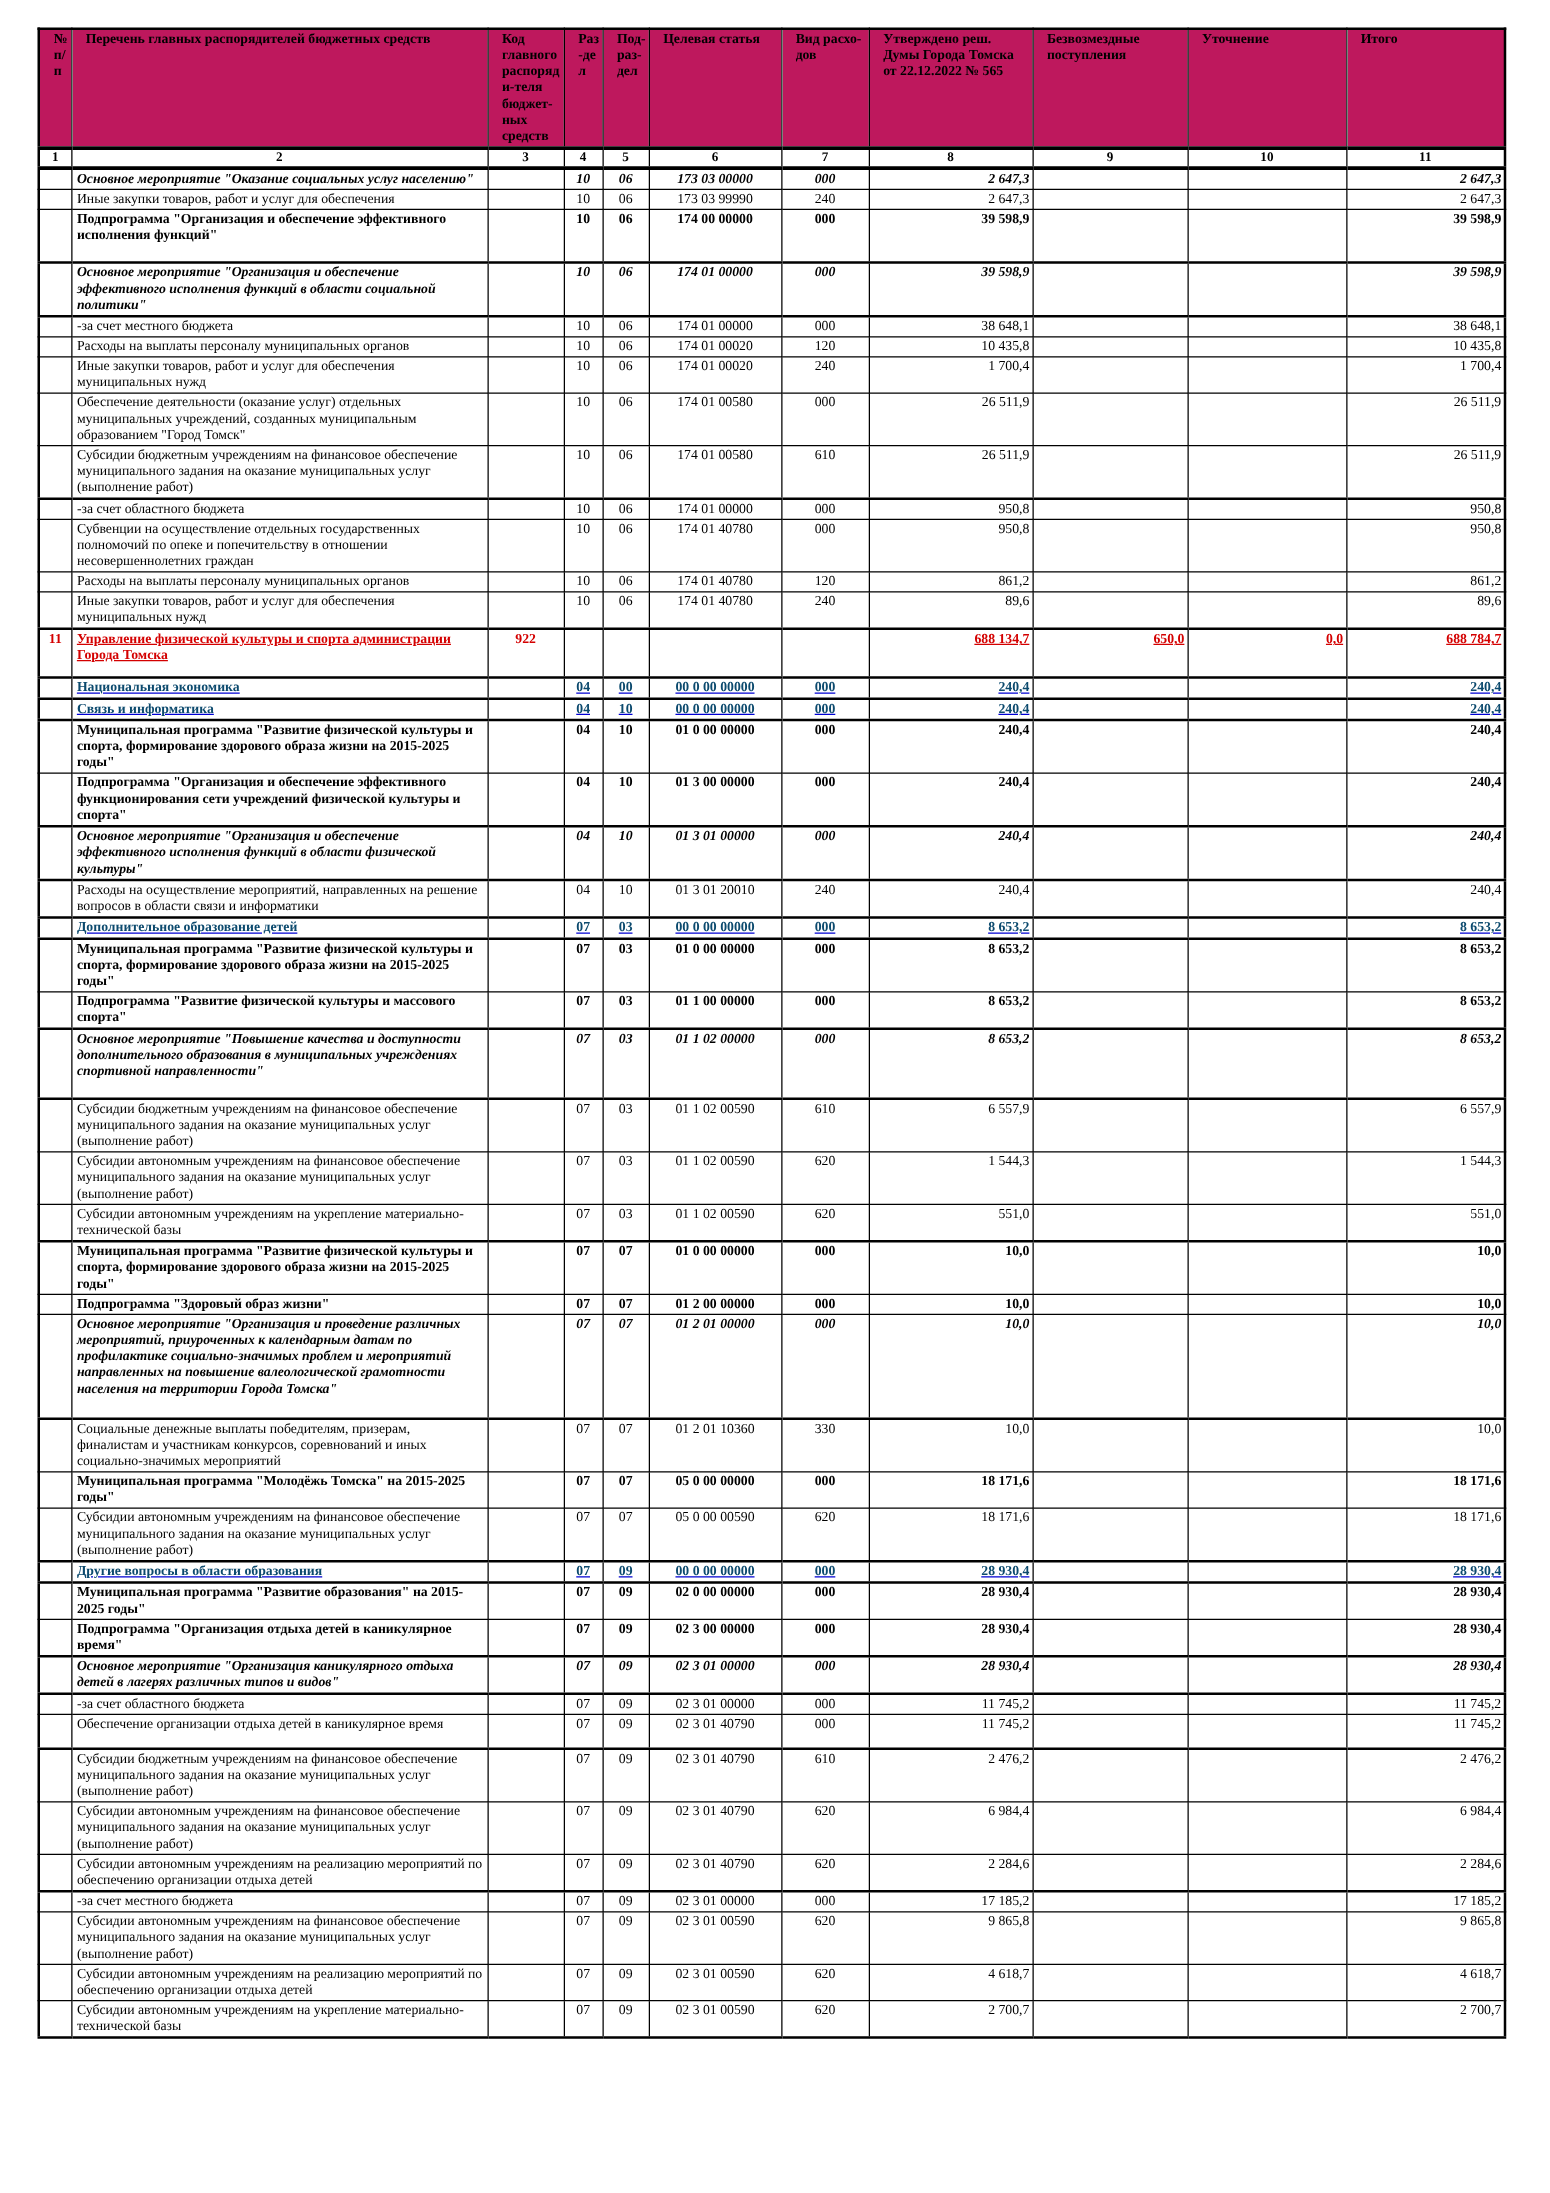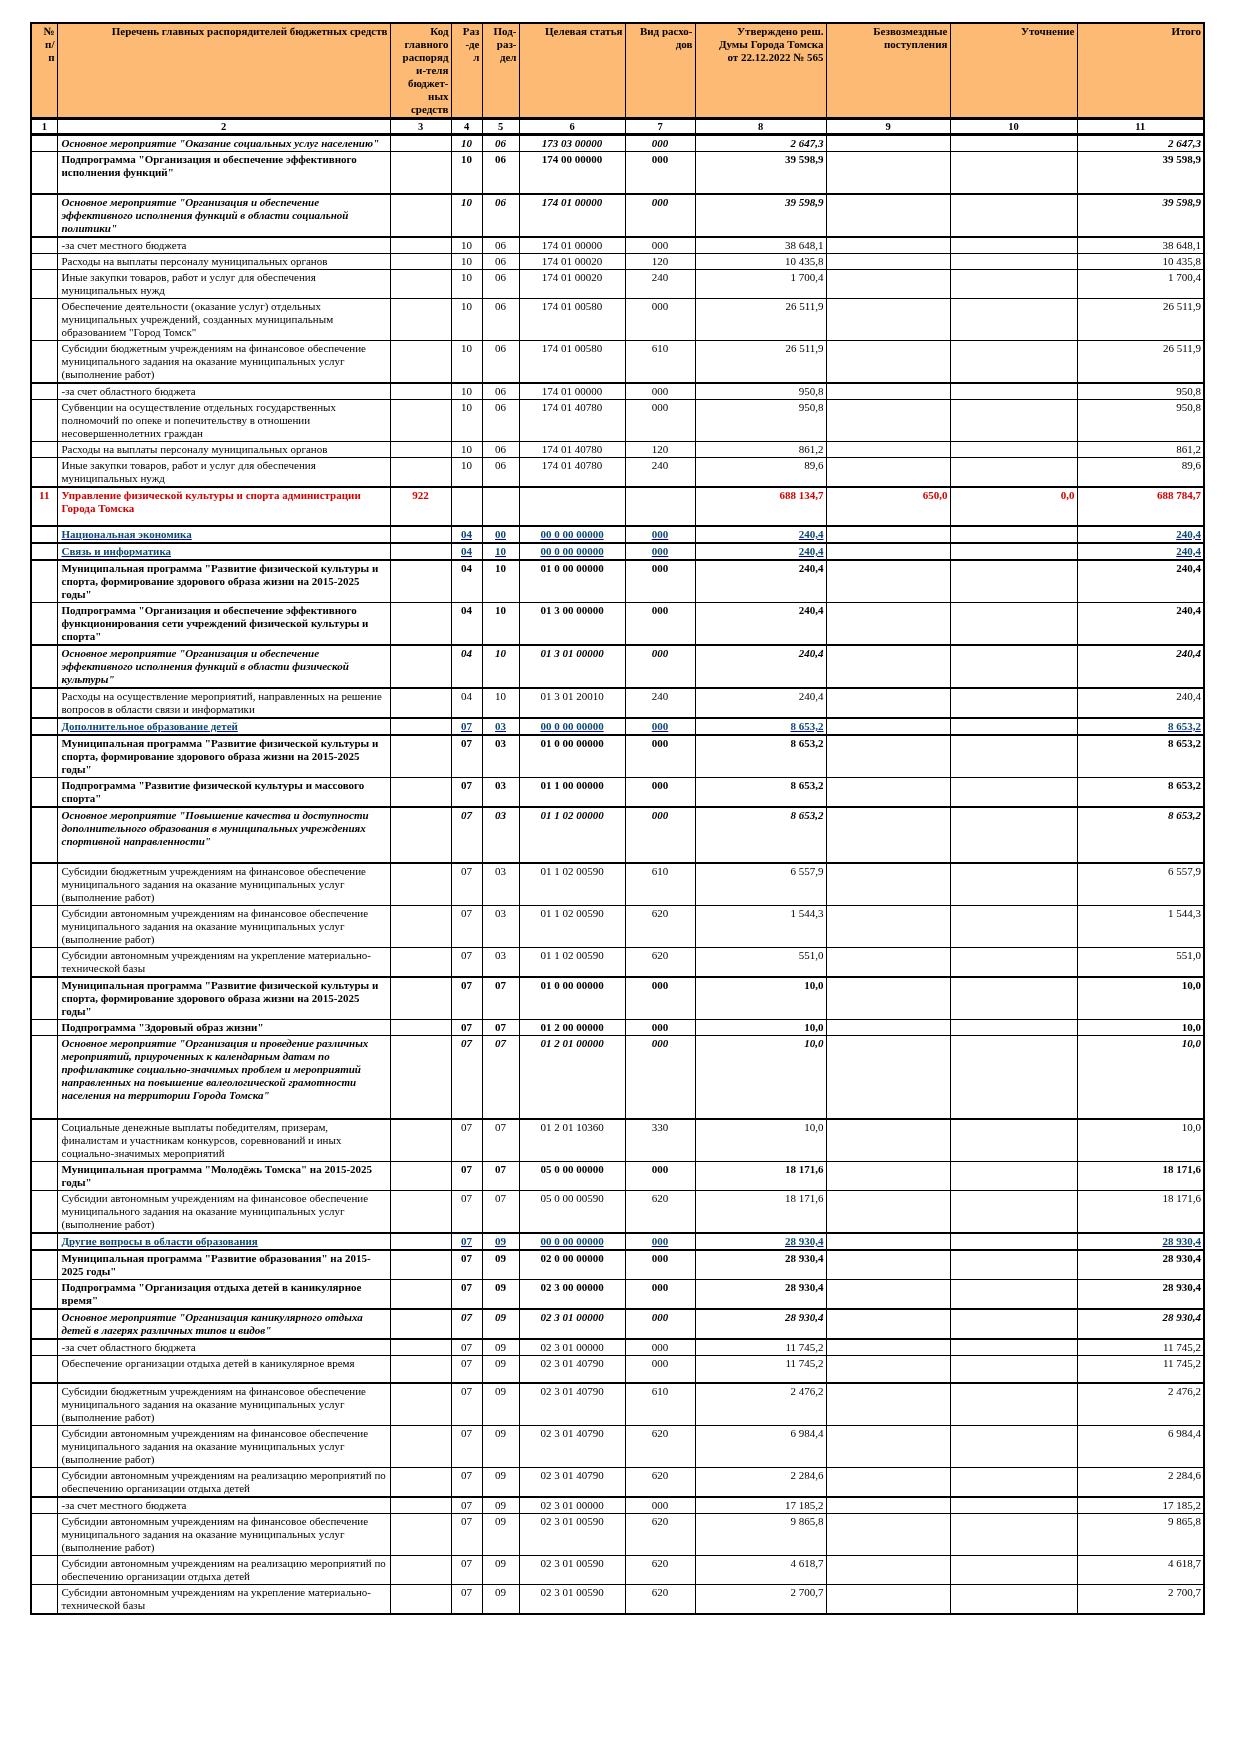--- a/index.html
+++ b/index.html
@@ -22,37 +22,37 @@
   col.c5{width:37px}col.c6{width:106px}col.c7{width:70px}col.c8{width:131px}
   col.c9{width:124px}col.c10{width:127px}col.c11{width:127px}
   th,td{
     border:1px solid #000;
     font-size:11px;line-height:13px;
     padding:1px 2px;
     vertical-align:top;
     overflow:hidden;
     word-wrap:break-word;
   }
-  thead th{font-weight:bold;text-align:right;vertical-align:top;background:#fdba74;padding-left:11px;}
+  thead th{font-weight:bold;text-align:left;vertical-align:top;background:#be185d;padding-left:11px;}
   tr.colhead th{height:86px;border-bottom:3px solid #000;}
   tr.numrow td{
     height:13px;text-align:center;font-weight:bold;font-size:10.5px;
     border-bottom:3px solid #000;padding:0 1px;
   }
   td.c-num{text-align:center;}
   td.c-title{text-align:left;padding-left:4px;}
   td.c-grbs,td.c-rz,td.c-pr,td.c-csr,td.c-vr{text-align:center;}
   td.v{text-align:right;padding-right:2px;}
   tr.s-b{font-weight:bold;}
   tr.s-i{}
   tr.s-ib{font-style:italic;font-weight:bold;}
   tr.s-blue{font-weight:bold;color:#0c4a6e;}
   tr.s-blue td{text-decoration:underline;text-decoration-color:#0000d4;}
   tr.s-red{font-weight:bold;color:#d40000;}
-  tr.s-red td.c-title,tr.s-red td.v{text-decoration-color:#d40000;}
+  tr.s-red td.c-title,tr.s-red td.v{text-decoration:underline;text-decoration-color:#d40000;}
   tr.thick td{border-top-width:2.5px;}
   tbody tr:last-child td{border-bottom-width:2px;}
 </style>
 </head>
 <body>
 
 <div class="sheet">
   <table class="budget">
     <colgroup>
       <col class="c1">
@@ -102,20 +102,33 @@
           <td class="c-grbs"></td>
           <td class="c-rz">10</td>
           <td class="c-pr">06</td>
           <td class="c-csr">173 03 00000</td>
           <td class="c-vr">000</td>
           <td class="v">2 647,3</td>
           <td class="v"></td>
           <td class="v"></td>
           <td class="v">2 647,3</td>
         </tr>
+        <tr class="s-n">
+          <td class="c-num"></td>
+          <td class="c-title">Иные закупки товаров, работ и услуг для обеспечения</td>
+          <td class="c-grbs"></td>
+          <td class="c-rz">10</td>
+          <td class="c-pr">06</td>
+          <td class="c-csr">173 03 99990</td>
+          <td class="c-vr">240</td>
+          <td class="v">2 647,3</td>
+          <td class="v"></td>
+          <td class="v"></td>
+          <td class="v">2 647,3</td>
+        </tr>
         <tr class="s-b">
           <td class="c-num"></td>
           <td class="c-title" style="padding-bottom: 14px;">Подпрограмма "Организация и обеспечение эффективного исполнения функций"</td>
           <td class="c-grbs"></td>
           <td class="c-rz">10</td>
           <td class="c-pr">06</td>
           <td class="c-csr">174 00 00000</td>
           <td class="c-vr">000</td>
           <td class="v">39 598,9</td>
           <td class="v"></td>

